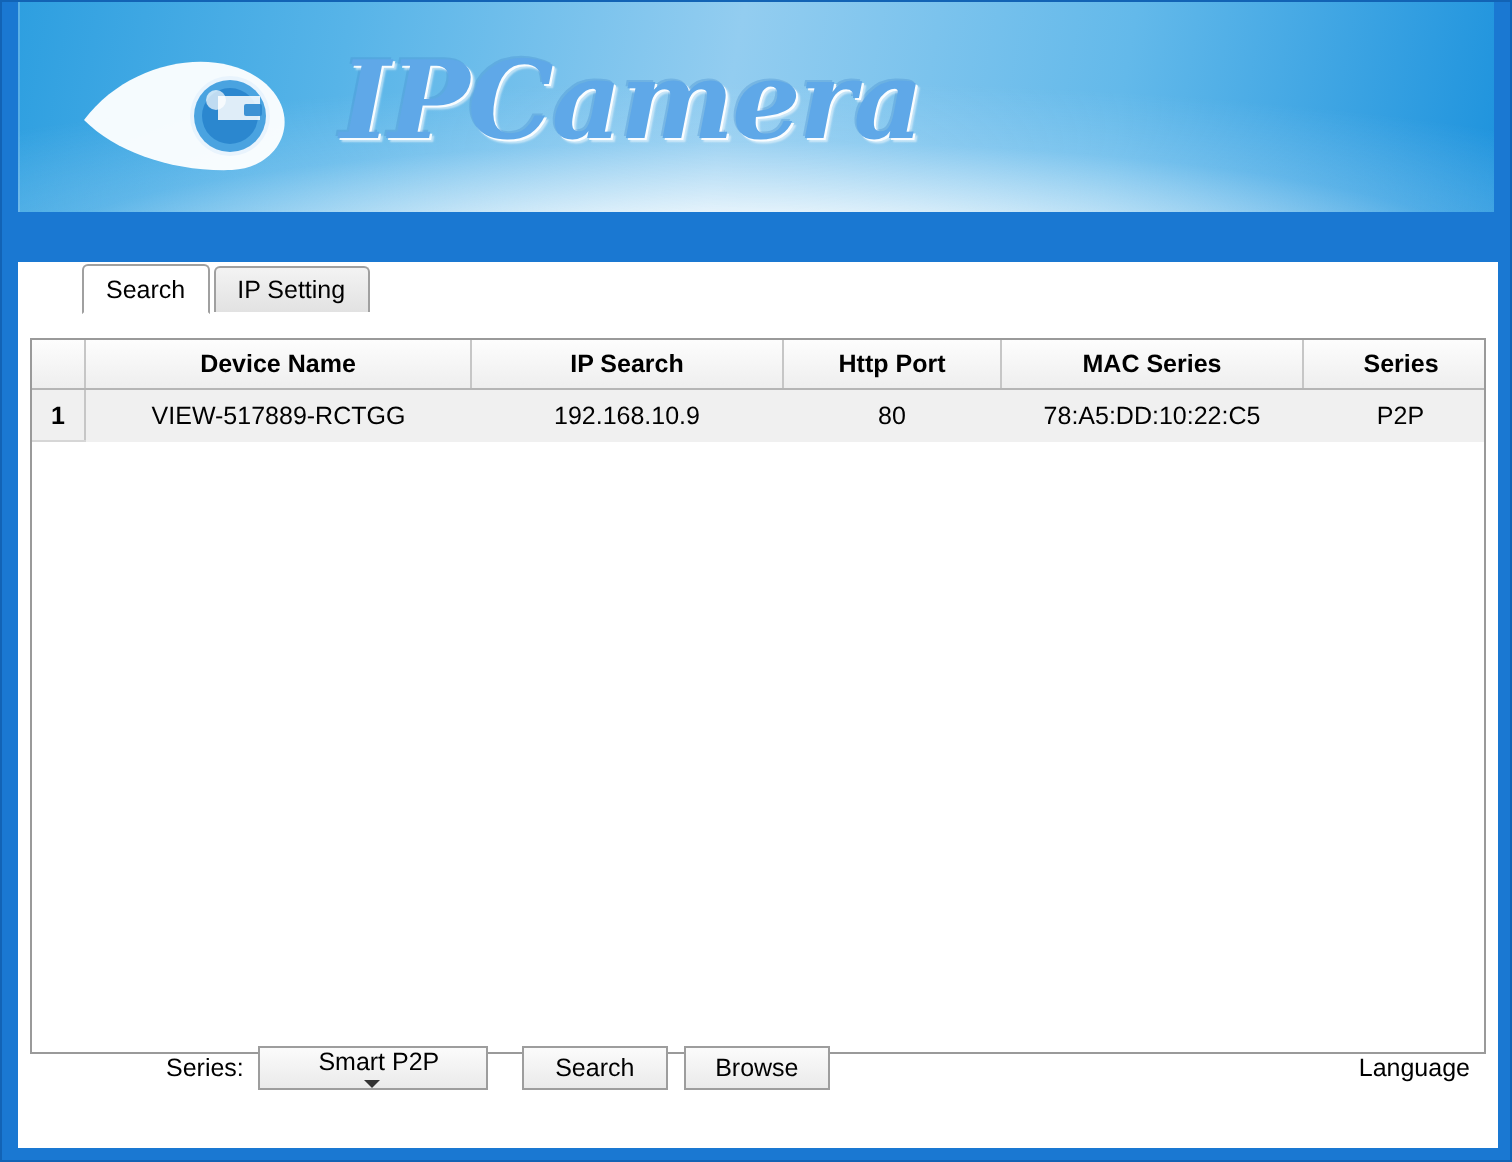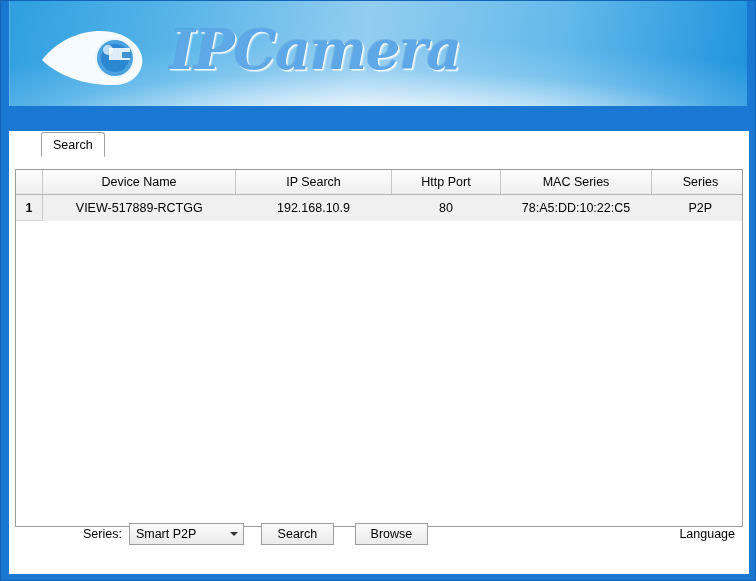--- a/index.html
+++ b/index.html
@@ -199,21 +199,21 @@
     width: 100%;
     border-collapse: collapse;
     font-size: 12.5px;
     table-layout: fixed;
   }
   table.grid th {
     height: 24px;
     background: linear-gradient(#fdfdfd, #eeeeee);
     border-right: 1px solid #c6c6c6;
     border-bottom: 1px solid #b5b5b5;
-    font-weight: normal;
+    font-weight: bold;
     font-size: 12.5px;
     color: #000000;
     text-align: center;
     padding: 0;
   }
   table.grid th.rownum-h {
     width: 26px;
     border-right: 1px solid #c6c6c6;
   }
   table.grid th:last-child { border-right: none; }
@@ -257,20 +257,21 @@
   .series-label { margin-left: 74px; }
   .combo {
     position: relative;
     height: 22px;
     border: 1px solid #9d9d9d;
     background: linear-gradient(#fbfbfb, #eaeaea);
     display: flex;
     align-items: center;
     box-sizing: border-box;
     cursor: default;
+    flex-direction: column;
   }
   .combo .combo-value {
     font-size: 12.5px;
     color: #000000;
     padding-left: 6px;
     flex: 1;
     white-space: nowrap;
   }
   .combo .arrow {
     width: 17px;
@@ -295,21 +296,21 @@
     background: linear-gradient(#fbfbfb, #eaeaea);
     font-size: 12.5px;
     color: #000000;
     display: flex;
     align-items: center;
     justify-content: center;
     box-sizing: border-box;
     cursor: default;
   }
   #search-button { margin-left: 17px; }
-  #browse-button { margin-left: 21px; }
+  #browse-button { margin-left: 8px; }
   .language-label { margin-left: auto; }
   .spacer-right { width: 14px; }
 </style>
 </head>
 <body>
 
 <div class="window">
 
 
   <div class="banner">
@@ -322,20 +323,21 @@
       <rect x="84" y="26" width="9" height="6" rx="1" fill="#2b87cf" opacity="0.9"></rect>
       <circle cx="70" cy="24" r="5" fill="#ffffff" opacity="0.7"></circle>
     </svg>
     <div class="brand">IPCamera</div>
   </div>
 
   <div class="panel">
 
     <div class="tabstrip">
       <div class="tab active">Search</div>
+      <div class="tab">IP Setting</div>
     </div>
 
     <div class="table-wrap">
       <table class="grid">
         <thead>
           <tr>
             <th class="rownum-h"></th>
             <th class="col-device">Device Name</th>
             <th class="col-ip">IP Search</th>
             <th class="col-port">Http Port</th>

